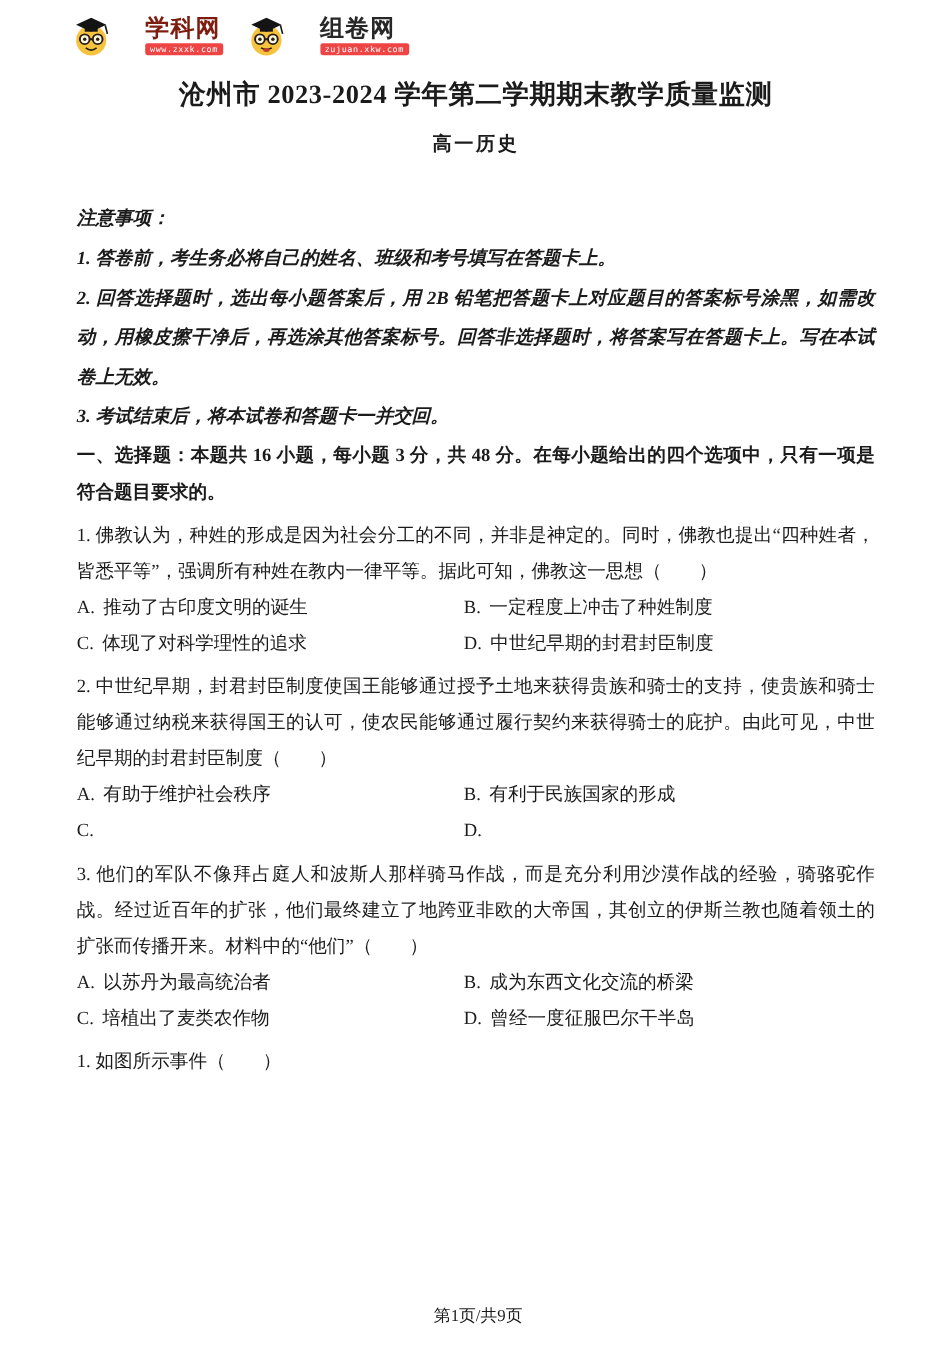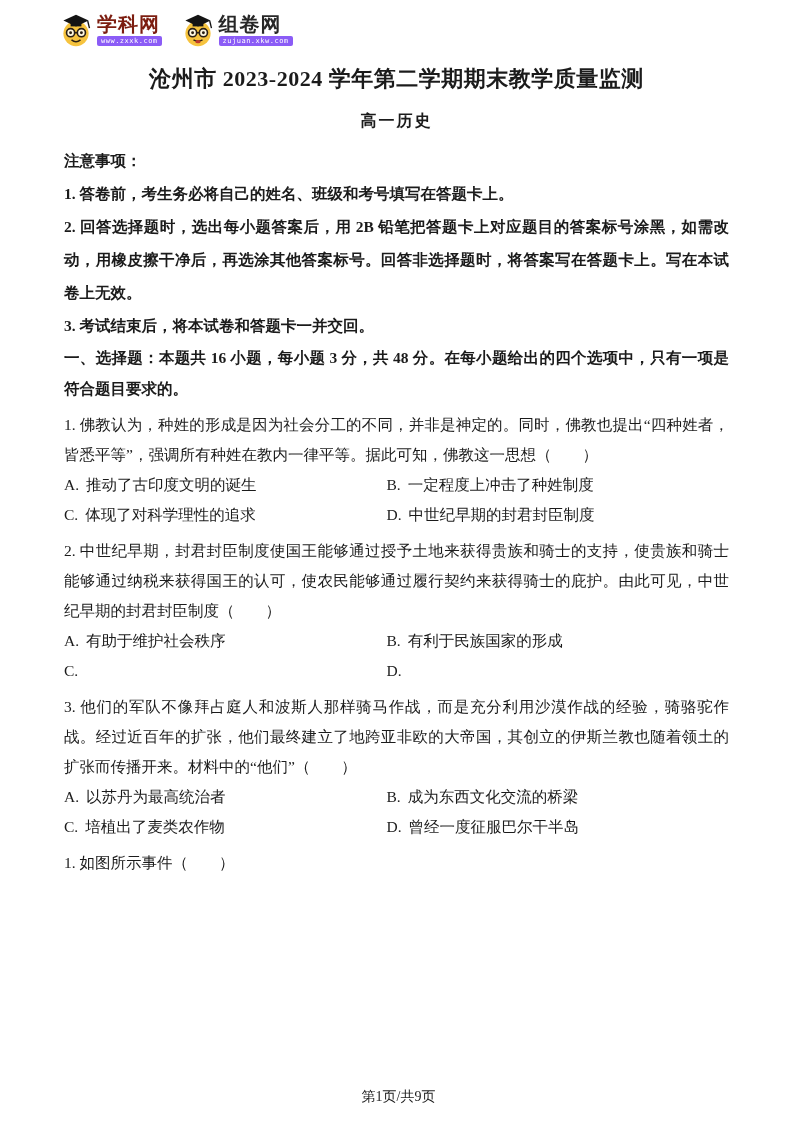--- a/index.html
+++ b/index.html
@@ -11,31 +11,31 @@
     box-sizing:border-box;
     padding:10px 64px 0 64px;
     font-family:"Liberation Serif","DejaVu Serif",serif;
     color:#1b1b1b;
     overflow:hidden;
   }
   
   .logos{display:flex;gap:18px;align-items:center;height:40px;margin-left:-6px;}
   .logo{display:flex;align-items:center;gap:3px;}
   .logo svg{width:36px;height:36px;display:block;}
-  .logo-text{display:flex;flex-direction:column;line-height:1;gap:2px;}
+  .logo-text{display:flex;flex-direction:column;line-height:1;gap:2px;margin-left:24px;}
   .brand{font-family:"Liberation Sans","DejaVu Sans",sans-serif;font-weight:bold;font-size:20px;letter-spacing:1px;}
   .brand-red{color:#7c1d10;}
   .brand-dark{color:#272727;}
-  .url{background:#8b5cf6;color:#ffffff;font-family:"DejaVu Sans Mono",monospace;
+  .url{background:#ef4444;color:#ffffff;font-family:"DejaVu Sans Mono",monospace;
        font-size:7px;letter-spacing:.5px;padding:1.5px 4px;border-radius:2px;text-align:center;white-space:nowrap;}
   
   .title{margin:14px 0 0 0;text-align:center;font-size:22px;font-weight:bold;line-height:30px;letter-spacing:.5px;}
   .subtitle{margin:12px 0 0 0;text-align:center;font-size:16px;font-weight:bold;line-height:30px;letter-spacing:2px;}
   
-  .notice{margin-top:8px;}
+  .notice{margin-top:30px;font-style:italic;}
   .notice p{margin:0;font-size:15.5px;font-weight:bold;line-height:33px;text-align:justify;}
   
   .section-heading{margin:0;font-size:15.5px;font-weight:bold;line-height:31px;text-align:justify;}
   
   .question{margin-top:6px;}
   .stem{margin:0;font-size:15.5px;font-weight:normal;line-height:30px;text-align:justify;}
   .options{display:grid;grid-template-columns:48.5% 1fr;font-size:15.5px;line-height:30px;}
   .option{display:flex;align-items:baseline;}
   .opt-label{margin-right:7px;}
   

